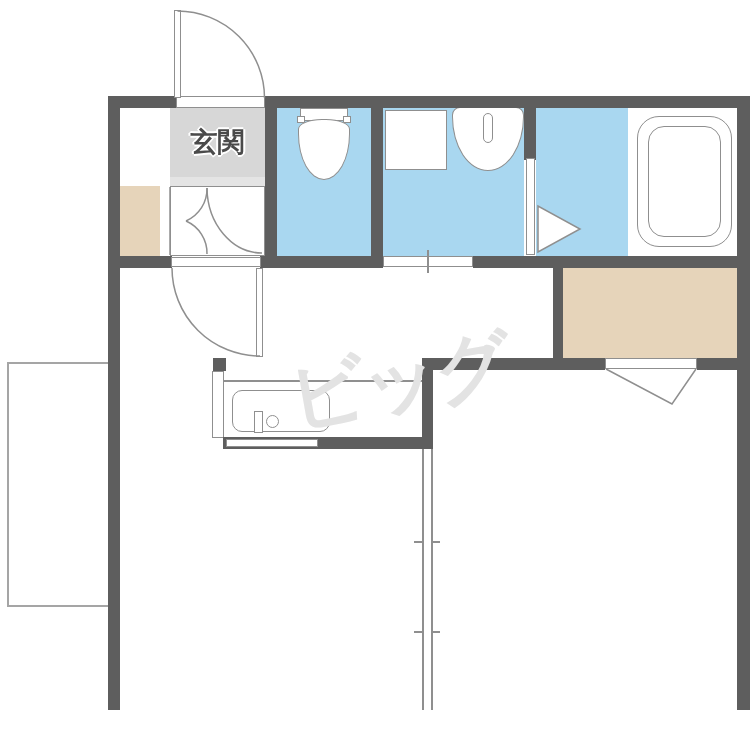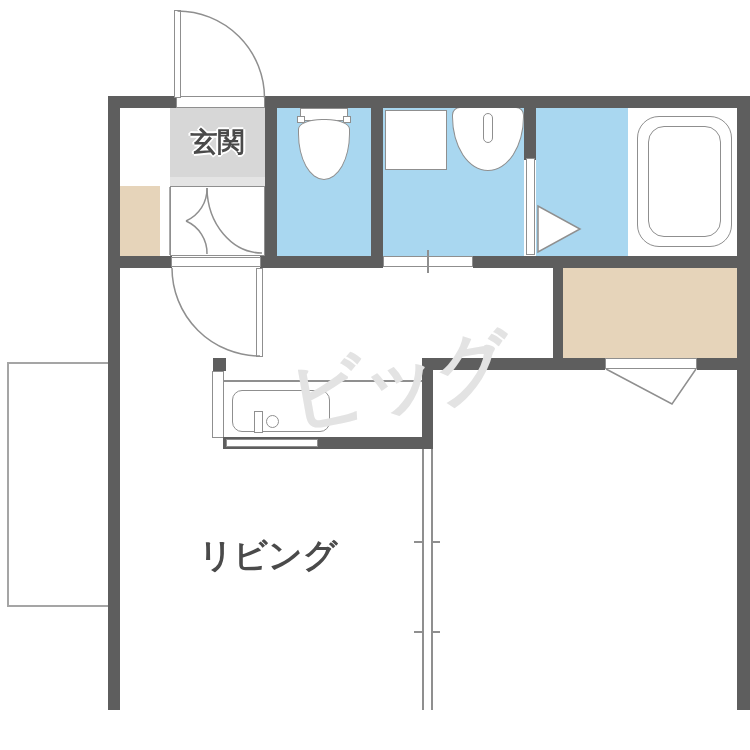--- a/index.html
+++ b/index.html
@@ -95,19 +95,18 @@
     <path class="ln" d="M 207,188 A 35,35 0 0 1 186,221"></path>
     <path class="ln" d="M 207,254 A 35,35 0 0 0 186,221"></path>
     <path class="ln" d="M 207,188 A 55,66 0 0 0 262,253"></path>
     <polygon class="tri" points="538,206 538,252 580,229"></polygon>
     <path class="ln" d="M 606,369 L 672,404 L 696,369"></path>
   </svg>
 
   <div class="abs lbl halo" style="left:168px;top:124px;width:99px;font-size:27px;">玄関</div>
 
   <div class="abs lbl" style="left:163px;top:533px;width:210px;font-size:34px;">
-    <div>リビング</div>
   </div>
 
 
   <div class="abs" id="watermark" style="left:288px;top:330px;">ビッグ</div>
 
 </div>
 
 </body></html>

